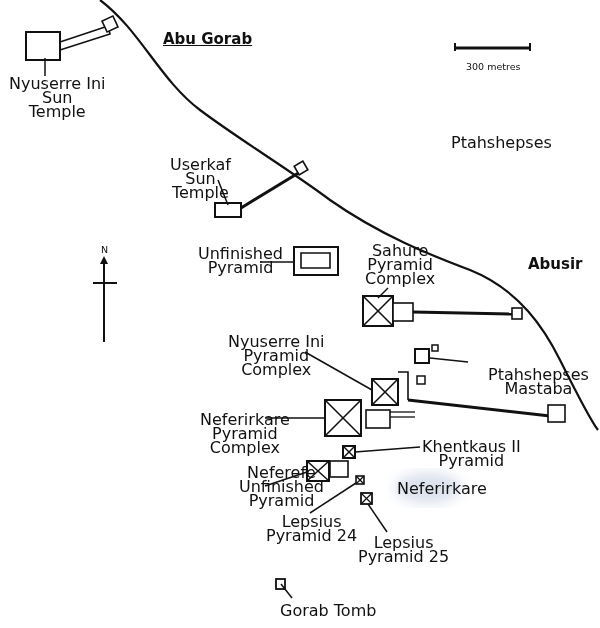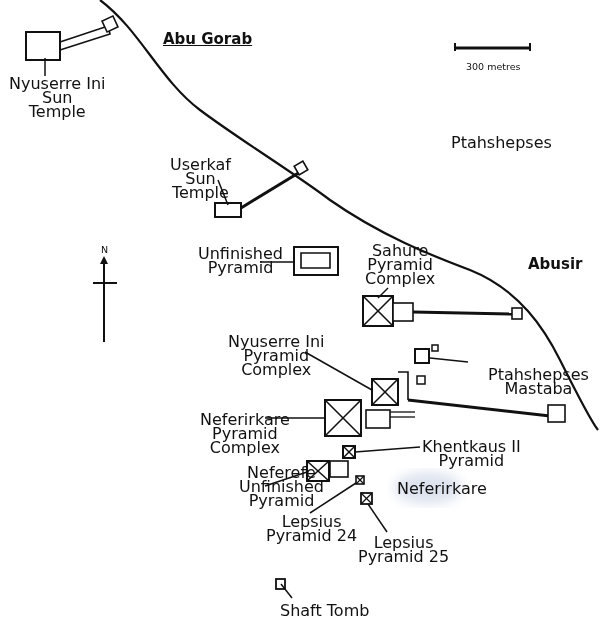--- a/index.html
+++ b/index.html
@@ -156,13 +156,13 @@
 Complex</div>
 <div class="lbl" style="left:422px;top:416px;margin-top:24px;">Khentkaus II
 Pyramid</div>
 <div class="lbl" style="left:203px;top:466px;margin-left:36px;">Neferefe
 Unfinished
 Pyramid</div>
 <div class="lbl" style="left:266px;top:515px;">Lepsius
 Pyramid 24</div>
 <div class="lbl" style="left:358px;top:536px;">Lepsius
 Pyramid 25</div>
-<div class="lbl" style="left:280px;top:604px;">Shaft Tomb</div>
+<div class="lbl" style="left:280px;top:604px;">Gorab Tomb</div>
 
 </body></html>

